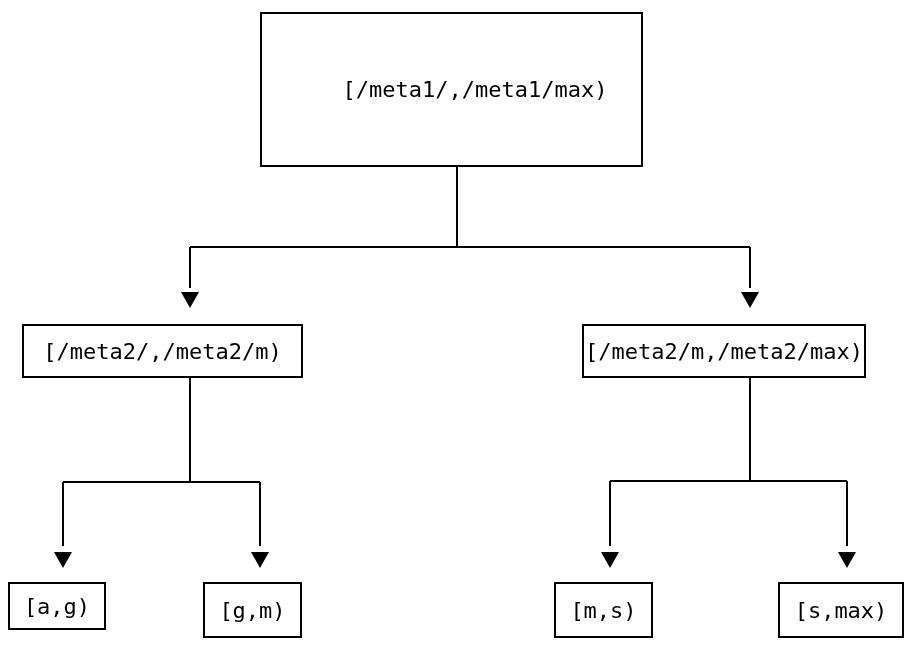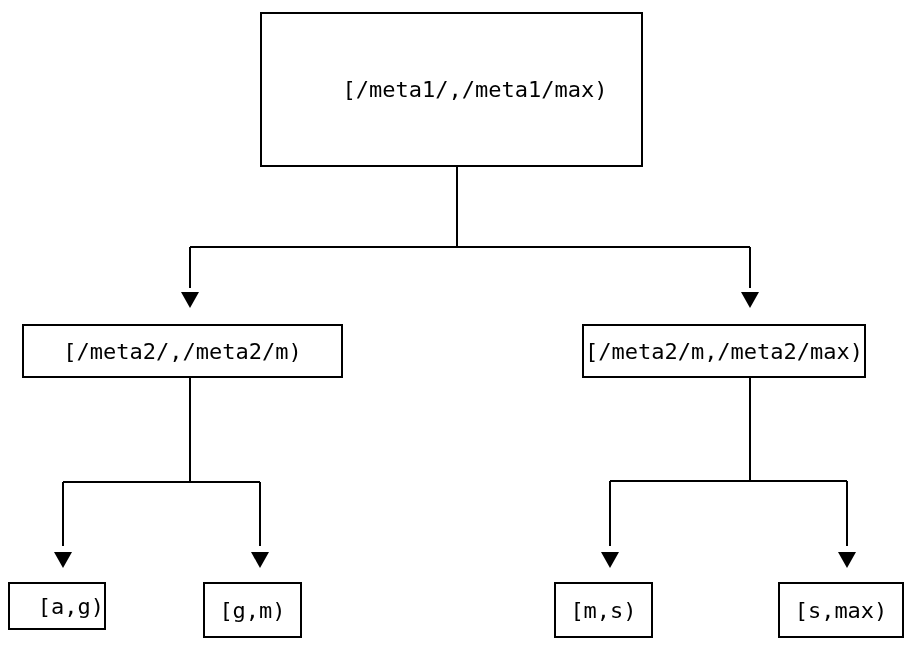--- a/index.html
+++ b/index.html
@@ -28,23 +28,23 @@
     border: 2px solid #000000;
     background: #ffffff;
     display: flex;
     align-items: center;
     justify-content: center;
     font-size: 22px;
     color: #000000;
     white-space: nowrap;
   }
   .node-root   { left: 260px; top: 12px;  width: 383px; height: 155px; padding-left: 47px; }
-  .node-l2a    { left: 22px;  top: 324px; width: 321px; height: 54px; }
+  .node-l2a    { left: 22px;  top: 324px; width: 281px; height: 54px; }
   .node-l2b    { left: 582px; top: 324px; width: 284px; height: 54px; }
-  .node-leaf1  { left: 8px;   top: 582px; width: 98px;  height: 48px; justify-content: flex-end; }
+  .node-leaf1  { left: 8px;   top: 582px; width: 98px;  height: 48px; }
   .node-leaf2  { left: 203px; top: 582px; width: 99px;  height: 56px; }
   .node-leaf3  { left: 554px; top: 582px; width: 99px;  height: 56px; }
   .node-leaf4  { left: 778px; top: 582px; width: 126px; height: 56px; }
 </style>
 </head>
 <body>
 
 <div class="canvas">
 
   <svg class="edges" viewBox="0 0 912 652" xmlns="http://www.w3.org/2000/svg">

